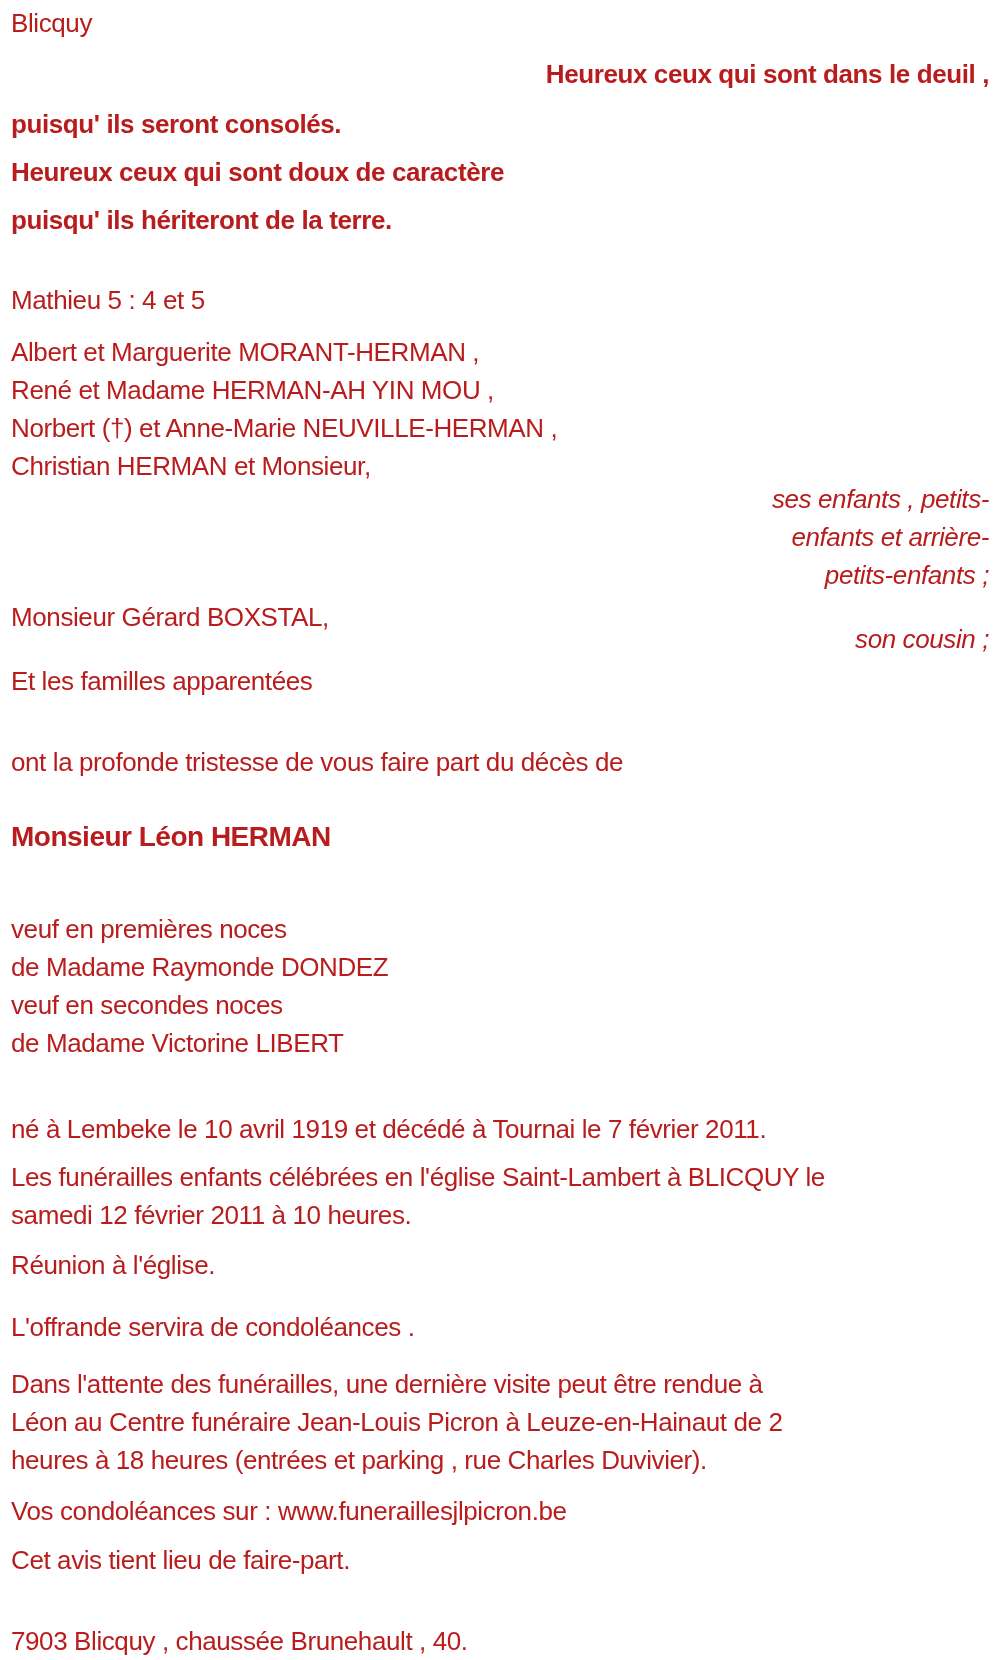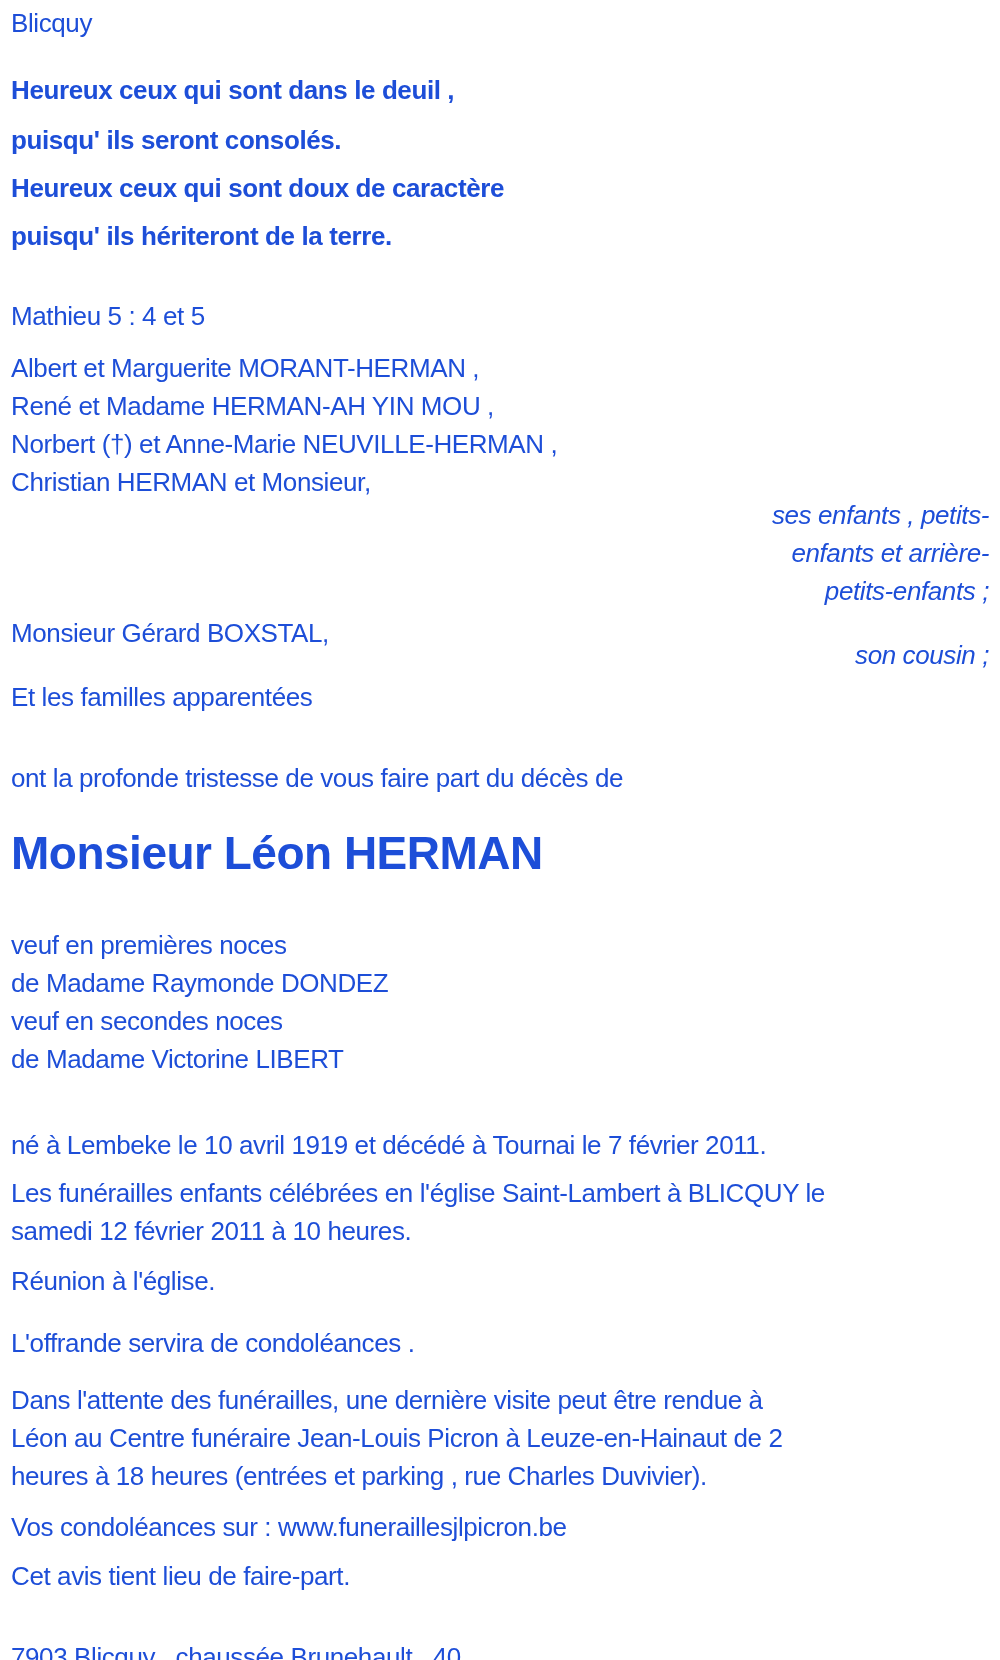--- a/index.html
+++ b/index.html
@@ -6,44 +6,44 @@
     margin: 0;
     padding: 0;
     background: #ffffff;
   }
   .page {
     position: relative;
     width: 1000px;
     height: 1660px;
     background: #ffffff;
     font-family: "Liberation Sans", "DejaVu Sans", sans-serif;
-    color: #1d4ed8;
+    color: #b91c1c;
     box-sizing: border-box;
     padding: 4px 11px 0 11px;
     overflow: hidden;
   }
   .line {
     font-size: 26px;
     line-height: 38px;
     letter-spacing: -0.4px;
     white-space: nowrap;
   }
   .bold .line { font-weight: 700; }
   .italic-right {
     text-align: right;
     font-style: italic;
   }
   .heading .line {
-    font-size: 46px;
+    font-size: 28px;
     line-height: 46px;
     font-weight: 700;
     letter-spacing: -0.5px;
   }
   
-  .m-ep1 { margin-top: 29px; }
+  .m-ep1 { margin-top: 13px; text-align: right; }
   .m-ep2 { margin-top: 12px; }
   .m-ep  { margin-top: 10px; }
   .m-ref { margin-top: 42px; }
   .m-children { margin-top: 14px; }
   .m-child-attr { margin-top: -5px; }
   .m-cousin { margin-top: 4px; }
   .m-cousin-attr { margin-top: -16px; }
   .m-related { margin-top: 4px; }
   .m-announce { margin-top: 43px; }
   .m-heading { margin-top: 33px; }

